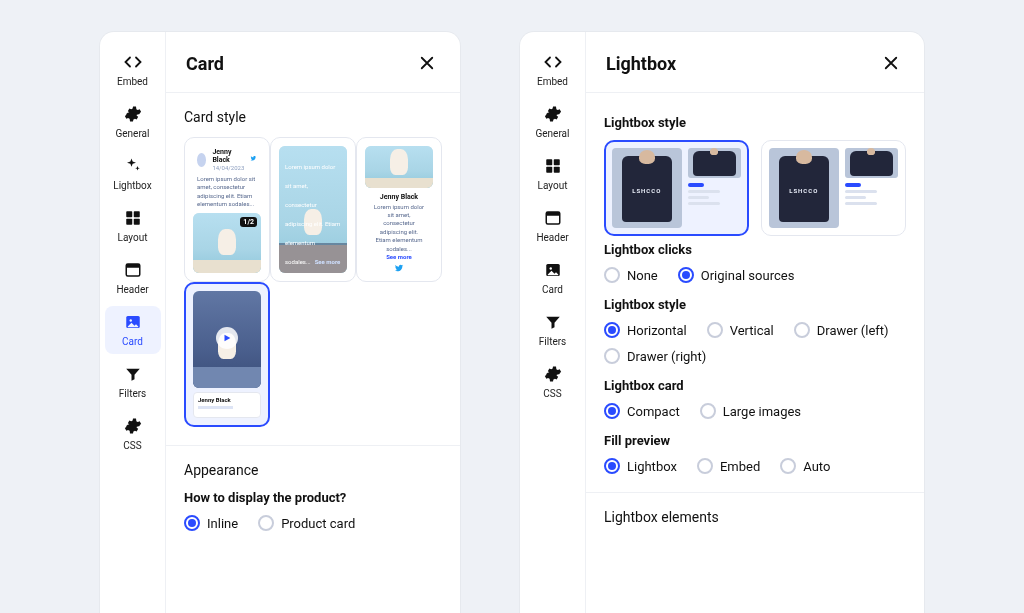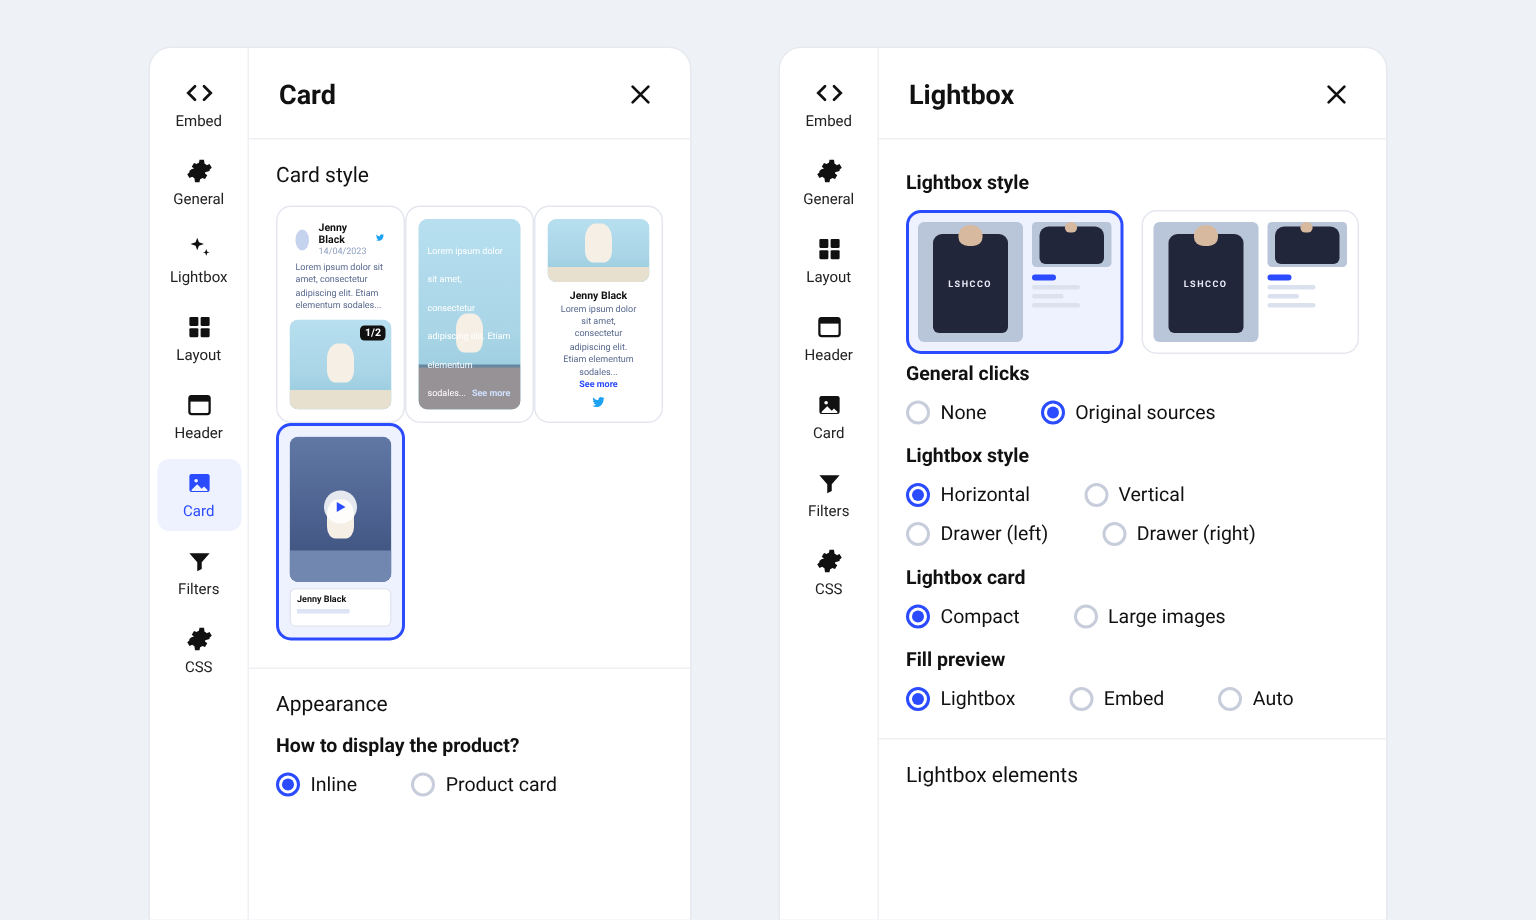--- a/index.html
+++ b/index.html
@@ -123,21 +123,21 @@
   .profilecard .twf{ margin-top:3px; color:#1da1f2;}
 
   
   .vid4{ display:flex; flex-direction:column; height:100%; gap:4px;}
   .vid4 .top{ flex:1; border-radius:4px; overflow:hidden; position:relative;}
   .vid4 .bot{ height:26px; background:#fff; border:1px solid #e4e7ef; border-radius:4px; padding:3px 4px;}
   .vid4 .bot .nm{ font-size:6px;}
   .vid4 .bot .bar{ height:3px; background:#dde4f5; margin-top:3px; width:60%;}
 
   
-  .radios { display:flex; flex-wrap:wrap; gap: 10px 36px; margin-bottom:14px;}
+  .radios { display:flex; flex-wrap:wrap; gap: 10px 20px; margin-bottom:14px;}
   .radio { display:flex; align-items:center; gap:7px; font-size:13px; cursor:pointer; }
   .rdot { width:16px; height:16px; border-radius:50%; border:2px solid #c8cddb; display:flex; align-items:center; justify-content:center; }
   .radio.on .rdot { border-color:#2a4bff; }
   .radio.on .rdot::after{ content:""; width:8px; height:8px; border-radius:50%; background:#2a4bff; }
 
   
   .lbgrid{ display:flex; gap:12px; margin-bottom:6px;}
   .lbopt{
     flex:1; height:96px; border:1px solid #e4e7ef; border-radius:10px; padding:7px; cursor:pointer; background:#fff;
     display:flex; gap:6px;
@@ -462,21 +462,21 @@
             <div class="linebox">
                 <div class="line b"></div>
                 <div class="line s"></div>
                 <div class="line xs"></div>
                 <div class="line s"></div>
               </div>
           </div>
         </div>
       </div>
 
-      <div class="subq">General clicks</div>
+      <div class="subq">Lightbox clicks</div>
       <div class="radios">
         <label class="radio">
             <span class="rdot"></span>
             <span>None</span>
           </label>
         <label class="radio on">
             <span class="rdot"></span>
             <span>Original sources</span>
           </label>
       </div>

